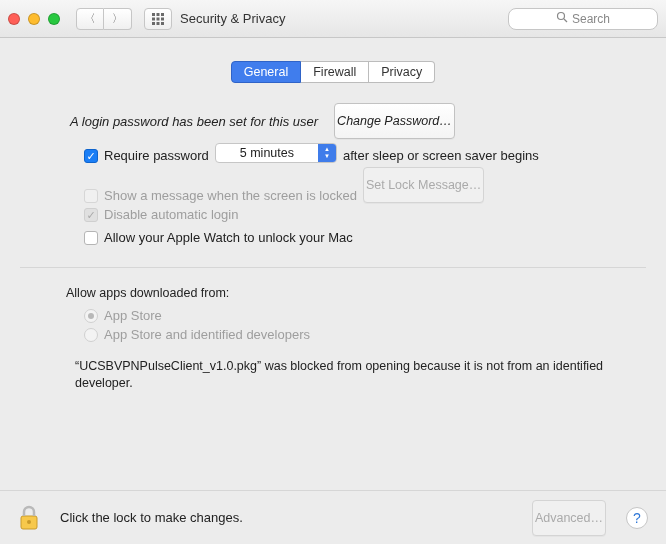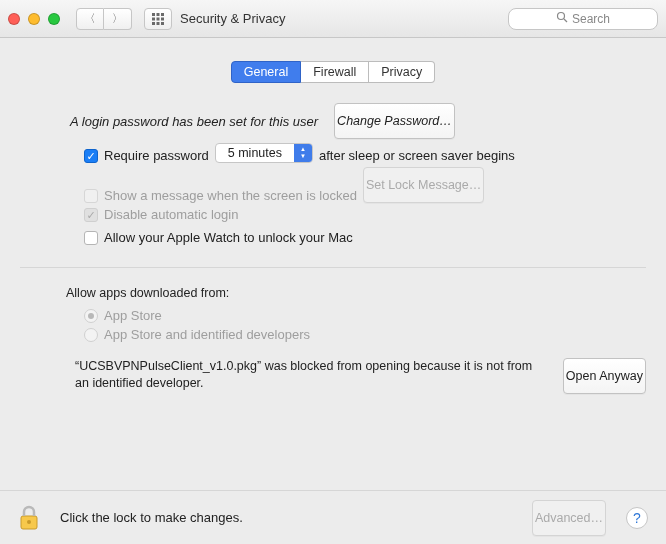--- a/index.html
+++ b/index.html
@@ -81,21 +81,21 @@
   .checkbox.disabled { background:#f0f0f0; border-color:#d6d6d6; }
   .checkbox.disabled.checked { background:#e0e0e0; border-color:#cfcfcf; }
   .checkbox.disabled.checked::after { content:"✓"; color:#a9a9a9; font-size:11px;}
   .txt-disabled { color:#9e9e9e; }
   .select {
     height:20px;
     border:1px solid #c6c6c6; border-radius:4px;
     display:inline-flex; align-items:stretch;
     background:#fff; overflow:hidden; font-size:12.5px;
   }
-  .select .val { padding:0 12px; display:flex; align-items:center;}
+  .select .val { padding:0 24px; display:flex; align-items:center;}
   .select .arr {
     width:18px; background:#3f7cea;
     display:flex; flex-direction:column; align-items:center; justify-content:center;
     gap:0;
   }
   .select .arr::before { content:"▲"; color:#fff; font-size:6px; line-height:7px;}
   .select .arr::after  { content:"▼"; color:#fff; font-size:6px; line-height:7px;}
   .radio {
     width:14px; height:14px; border-radius:50%;
     border:1px solid #d0d0d0; background:#f3f3f3;
@@ -216,21 +216,20 @@
     <span class="radio selected"></span>
     <span class="txt-disabled">App Store</span>
   </div>
   <div class="row indent2">
     <span class="radio"></span>
     <span class="txt-disabled">App Store and identified developers</span>
   </div>
 
   <div class="blocked">
     <div class="blocked-text">“UCSBVPNPulseClient_v1.0.pkg” was blocked from opening because it is not from an identified developer.</div>
-    <div class="btn">Open Anyway</div>
   </div>
 
 </div>
 
 <div class="footer">
   <span class="lock-icon">
     <svg width="22" height="26" viewBox="0 0 22 26">
       <rect x="3" y="11" width="16" height="13" rx="2" fill="#f7c84b" stroke="#c99a2a"></rect>
       <path d="M6 11 V7 a5 5 0 0 1 10 0 V11" fill="none" stroke="#b9b9b9" stroke-width="2.5"></path>
       <circle cx="11" cy="17" r="2" fill="#c99a2a"></circle>

